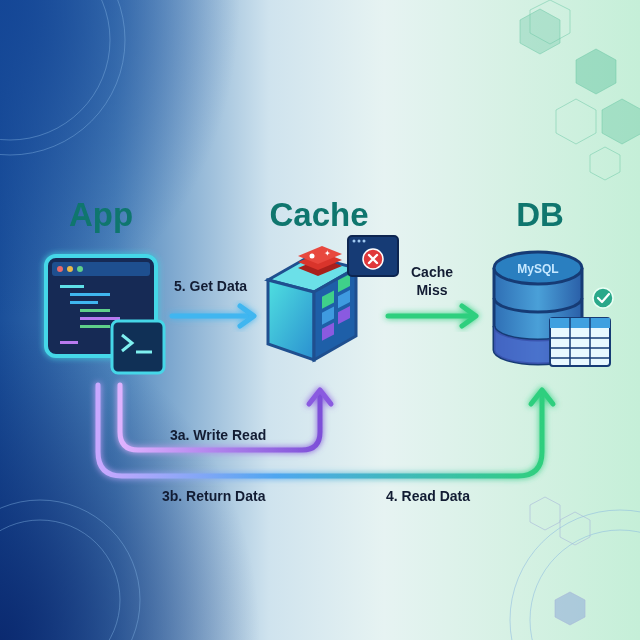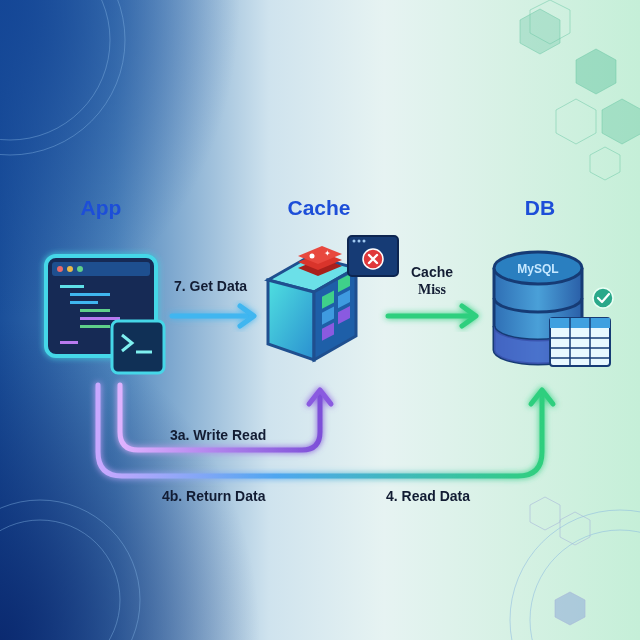--- a/index.html
+++ b/index.html
@@ -3,21 +3,21 @@
 <meta charset="utf-8">
 <style>
   html,body{margin:0;padding:0;}
   body{width:640px;height:640px;overflow:hidden;position:relative;font-family:"Liberation Sans",sans-serif;}
   .bg{position:absolute;inset:0;
     background:
       radial-gradient(ellipse 260px 320px at 0% 100%, rgba(10,40,110,0.95), rgba(10,40,110,0) 100%),
       radial-gradient(ellipse 240px 320px at 0% 0%, rgba(20,70,150,0.95), rgba(20,70,150,0) 100%),
       linear-gradient(90deg,#1a4f9a 0%,#4f86bd 18%,#cfe3ee 42%,#e6f3f2 60%,#d6f1e4 80%,#c5efd8 100%);}
   .svgwrap{position:absolute;inset:0;}
-  .title{position:absolute;font-weight:bold;font-size:21px;color:#1d4ed8;transform:translateX(-50%);}
+  .title{position:absolute;font-weight:bold;font-size:33px;color:#0f766e;transform:translateX(-50%);}
   .lbl{position:absolute;font-size:14px;color:#121c33;font-weight:600;white-space:nowrap;}
   .lbl.center{text-align:center;transform:translateX(-50%);}
 </style>
 </head>
 <body>
 
 <div class="bg"></div>
 
 <svg class="svgwrap" width="640" height="640" viewBox="0 0 640 640">
   <defs>
@@ -157,18 +157,18 @@
   <g>
     <circle cx="603" cy="298" r="10" fill="#2aa88a" stroke="#e8fff4" stroke-width="1.5"></circle>
     <polyline points="598,298 602,302 609,294" fill="none" stroke="#fff" stroke-width="2.2" stroke-linecap="round" stroke-linejoin="round"></polyline>
   </g>
 </svg>
 
 <div class="title" style="left:101px;top:196px;">App</div>
 <div class="title" style="left:319px;top:196px;">Cache</div>
 <div class="title" style="left:540px;top:196px;text-align:center;">DB</div>
 
-<div class="lbl" style="left:174px;top:278px;">7. Get Data</div>
+<div class="lbl" style="left:174px;top:278px;">5. Get Data</div>
 <div class="lbl center" style="left:432px;top:264px;">Cache</div>
-<div class="lbl center" style="left:432px;top:282px;font-family:Liberation Serif, serif;">Miss</div>
+<div class="lbl center" style="left:432px;top:282px;">Miss</div>
 <div class="lbl" style="left:170px;top:427px;">3a. Write Read</div>
-<div class="lbl" style="left:162px;top:488px;">4b. Return Data</div>
+<div class="lbl" style="left:162px;top:488px;">3b. Return Data</div>
 <div class="lbl" style="left:386px;top:488px;">4. Read Data</div>
 
 </body></html>

